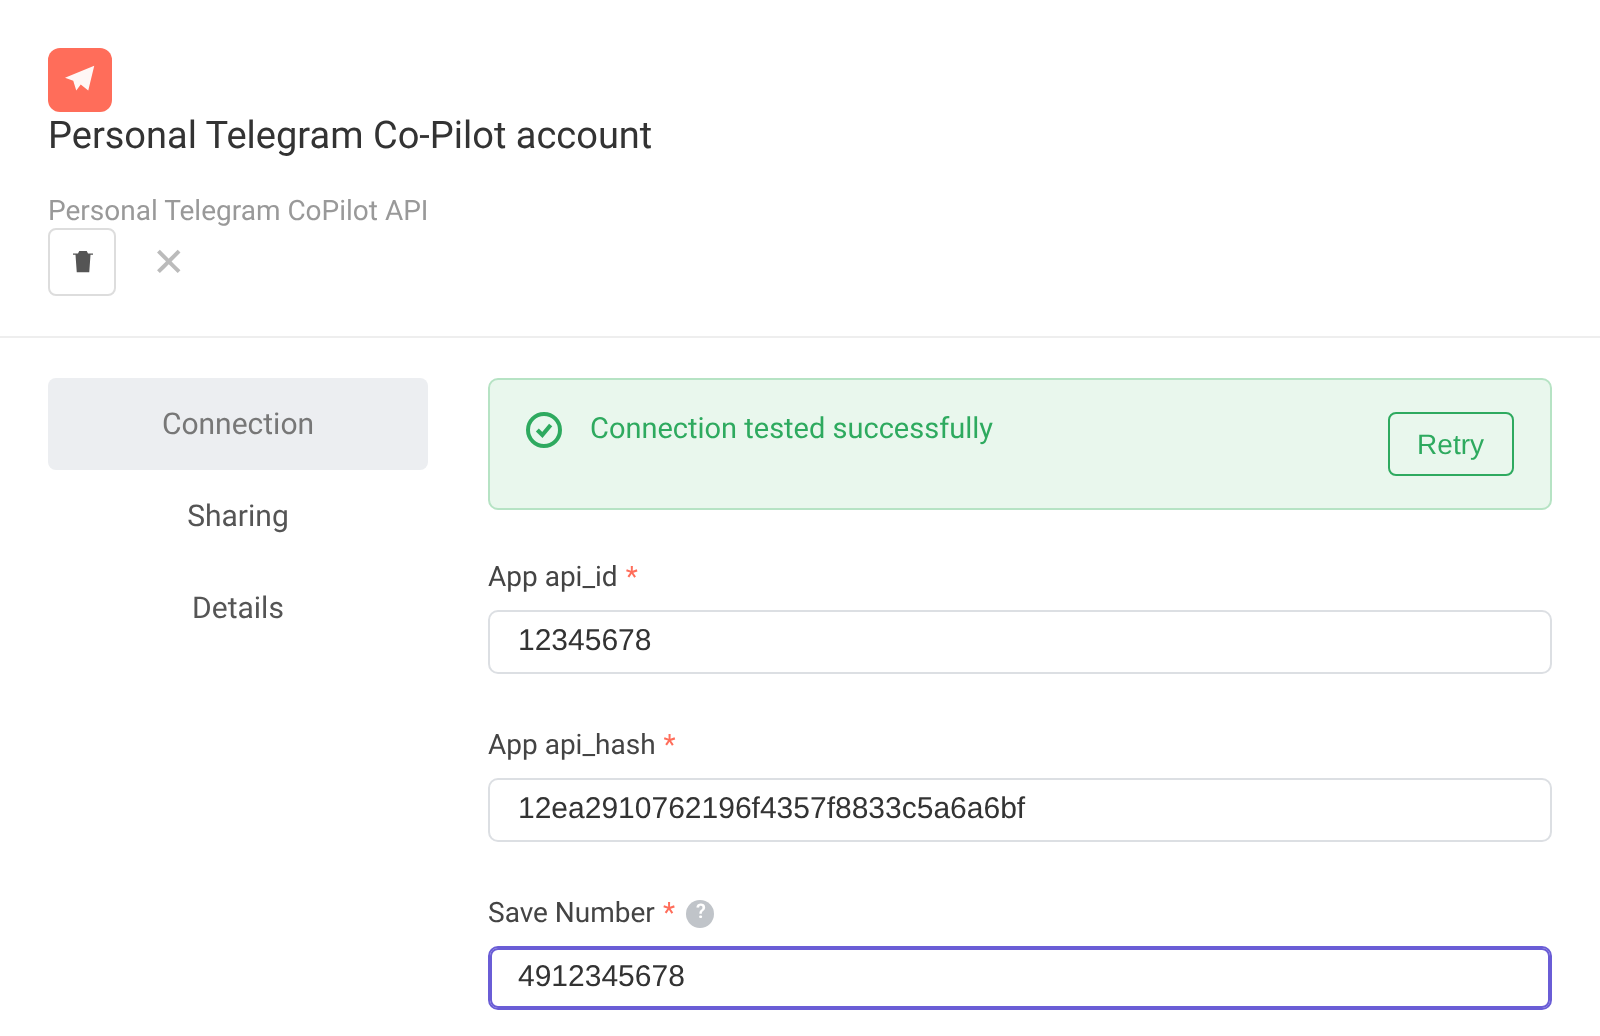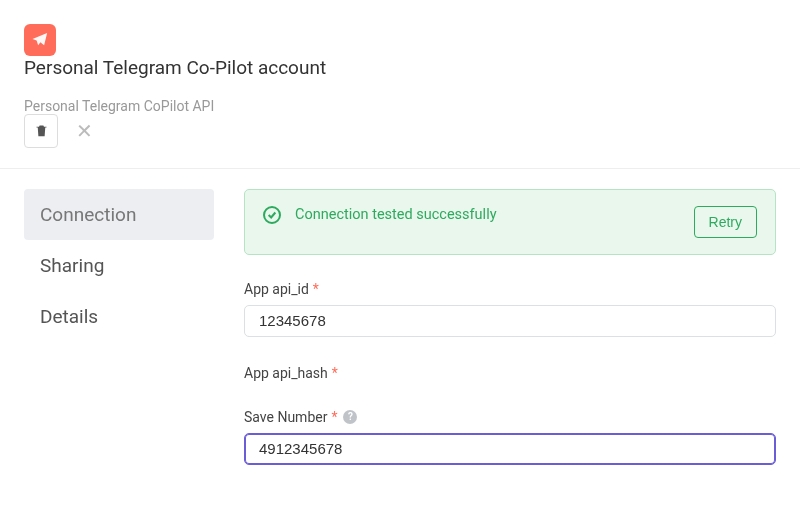--- a/index.html
+++ b/index.html
@@ -76,24 +76,25 @@
     line-height: 1;
   }
   .body {
     display: flex;
     padding: 20px 24px;
     gap: 30px;
   }
   .sidebar { width: 190px; flex-shrink: 0; }
   .tab {
     padding: 14px 16px;
-    font-size: 19px;
+    font-size: 15px;
     color: #555;
     border-radius: 4px;
     cursor: pointer;
+    text-align: center;
   }
   .tab.active {
     background: #eceef1;
     color: #777;
   }
   .main { flex: 1; }
   .alert {
     background: #e9f7ed;
     border: 1px solid #b6e3c4;
     border-radius: 5px;
@@ -205,20 +206,21 @@
         <span class="req">*</span>
       </div>
       <input class="input" type="text" value="12345678" style="">
     </div>
 
     <div class="field">
       <div class="label">
         <span>App api_hash</span>
         <span class="req">*</span>
       </div>
+      <input class="input" type="text" value="12ea2910762196f4357f8833c5a6a6bf" style="">
     </div>
 
     <div class="field">
       <div class="label">
         <span>Save Number</span>
         <span class="req">*</span>
         <span class="help-icon">?</span>
       </div>
       <input class="input focused" type="text" value="4912345678" style="">
     </div>

